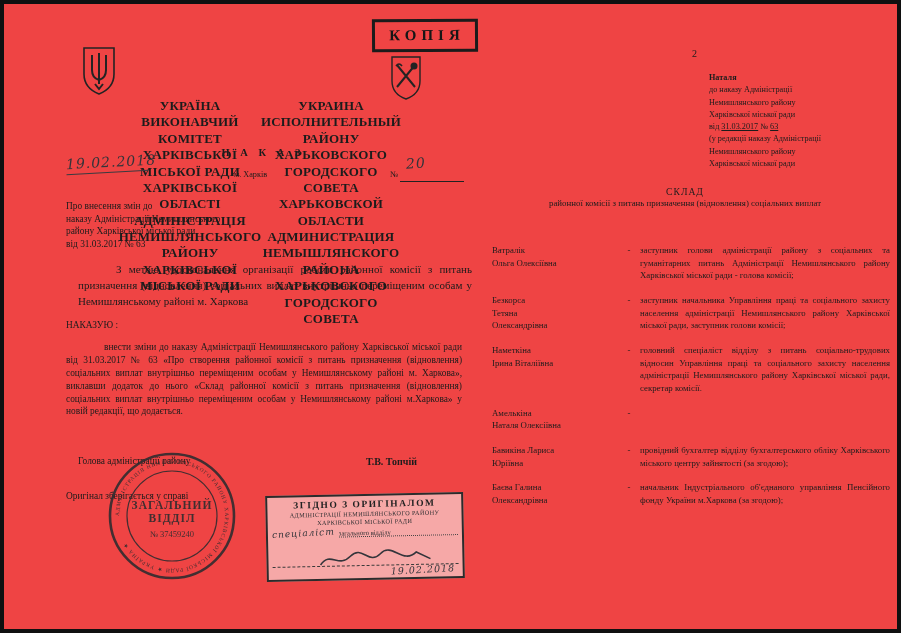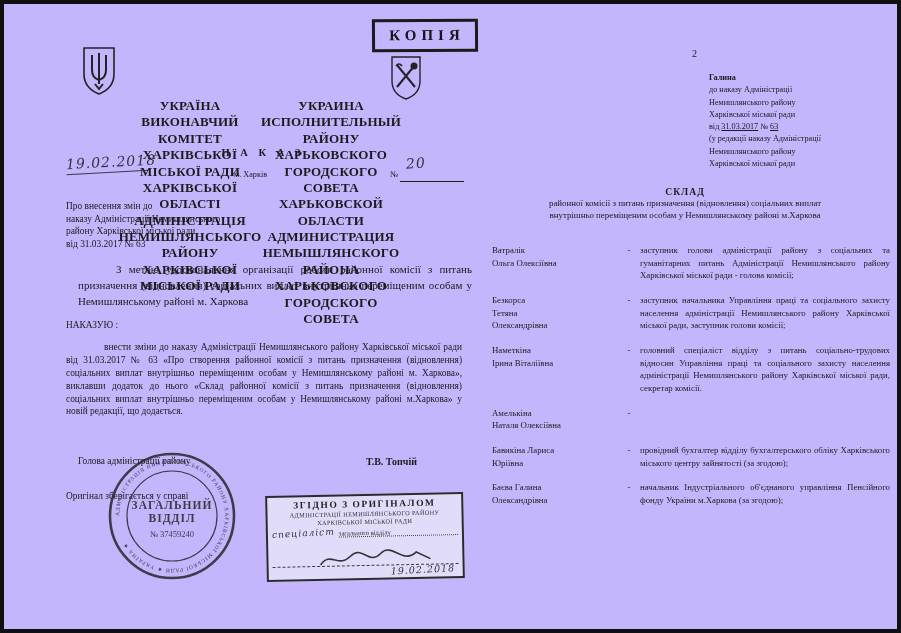--- a/index.html
+++ b/index.html
@@ -1,18 +1,18 @@
 <!DOCTYPE html>
 <html><head>
 <meta charset="utf-8">
 <style>
   html,body{margin:0;padding:0;background:#e8e8e4;}
   .scan{
     position:relative; width:901px; height:633px; margin:0 auto;
-    background:#c4b5fd; border:4px solid #101010; box-sizing:border-box;
+    background:#ef4444; border:4px solid #101010; box-sizing:border-box;
     font-family:"Liberation Serif", serif; color:#1c1c1c; overflow:hidden;
   }
   .abs{position:absolute;}
   .pre{white-space:pre-line;}
   .center{text-align:center;}
   .just{text-align:justify;}
   .u{text-decoration:underline;}
   .hand{
     font-family:"DejaVu Serif", serif; font-style:italic; color:#33343a;
     letter-spacing:1px;
@@ -56,21 +56,21 @@
   .cert-role{font-size:9px; transform:rotate(-2deg); margin-right:4px;}
   .cert-dept{font-size:6.6px; border-bottom:1px dotted #444; flex:1;}
   .cert-date{position:absolute; right:8px; bottom:2px; font-size:9.5px; transform:rotate(-2deg);}
   .cert-dotline{position:absolute; left:4px; right:4px; bottom:12px; border-bottom:1.4px dashed #3a3a3a;}
   
   .page-num{left:688px; top:44px; font-size:10px;}
   .annex{left:705px; top:68px; width:186px; font-size:8.2px; line-height:1.5;}
   .annex .b{font-weight:bold;}
   .annex .hand{font-size:11px;}
   .sklad{left:470px; top:182px; width:422px; font-size:9.2px;}
-  .sklad .t{font-size:9.6px; letter-spacing:1px;font-weight:bold;}
+  .sklad .t{font-size:9.6px; letter-spacing:1px;}
   .sklad .s{font-size:8.9px; line-height:1.35;}
   .members{left:488px; top:228px; width:398px; font-size:8.8px; line-height:1.44;}
   .mrow{display:flex; margin-bottom:12px;margin-top:12px;}
   .mname{width:126px; flex:none; white-space:pre-line;}
   .mdash{width:22px; flex:none; text-align:center;}
   .mrole{flex:1; text-align:justify;}
   .mlabel{margin-bottom:2px;}
   svg text{fill:#2b2b2e;}
 </style>
 </head>
@@ -172,34 +172,33 @@
       <div class="cert-dotline"></div>
       <div class="hand cert-date">19.02.2018</div>
     </div>
   </div>
 
   <div>
 
     <div class="abs page-num">2</div>
 
     <div class="abs annex">
-      <div class="b">Галина</div>
+      <div class="b">Наталя</div>
       <div>до наказу Адміністрації</div>
       <div>Немишлянського району</div>
       <div>Харківської міської ради</div>
       <div><span>від </span><span class="u">31.03.2017</span><span> № </span><span class="u">63</span></div>
       <div>(у редакції наказу Адміністрації</div>
       <div>Немишлянського району</div>
       <div>Харківської міської ради</div>
     </div>
 
     <div class="abs sklad center">
       <div class="t">СКЛАД</div>
       <div class="s">районної комісії з питань призначення (відновлення) соціальних виплат</div>
-      <div class="s">внутрішньо переміщеним особам у Немишлянському районі м.Харкова</div>
     </div>
 
     <div class="abs members">
 
       <div class="mrow">
         <div class="mname">Ватралік
 Ольга Олексіївна</div>
         <div class="mdash">-</div>
         <div class="mrole">заступник голови адміністрації району з соціальних та гуманітарних питань Адміністрації Немишлянського району Харківської міської ради - голова комісії;</div>
       </div>

